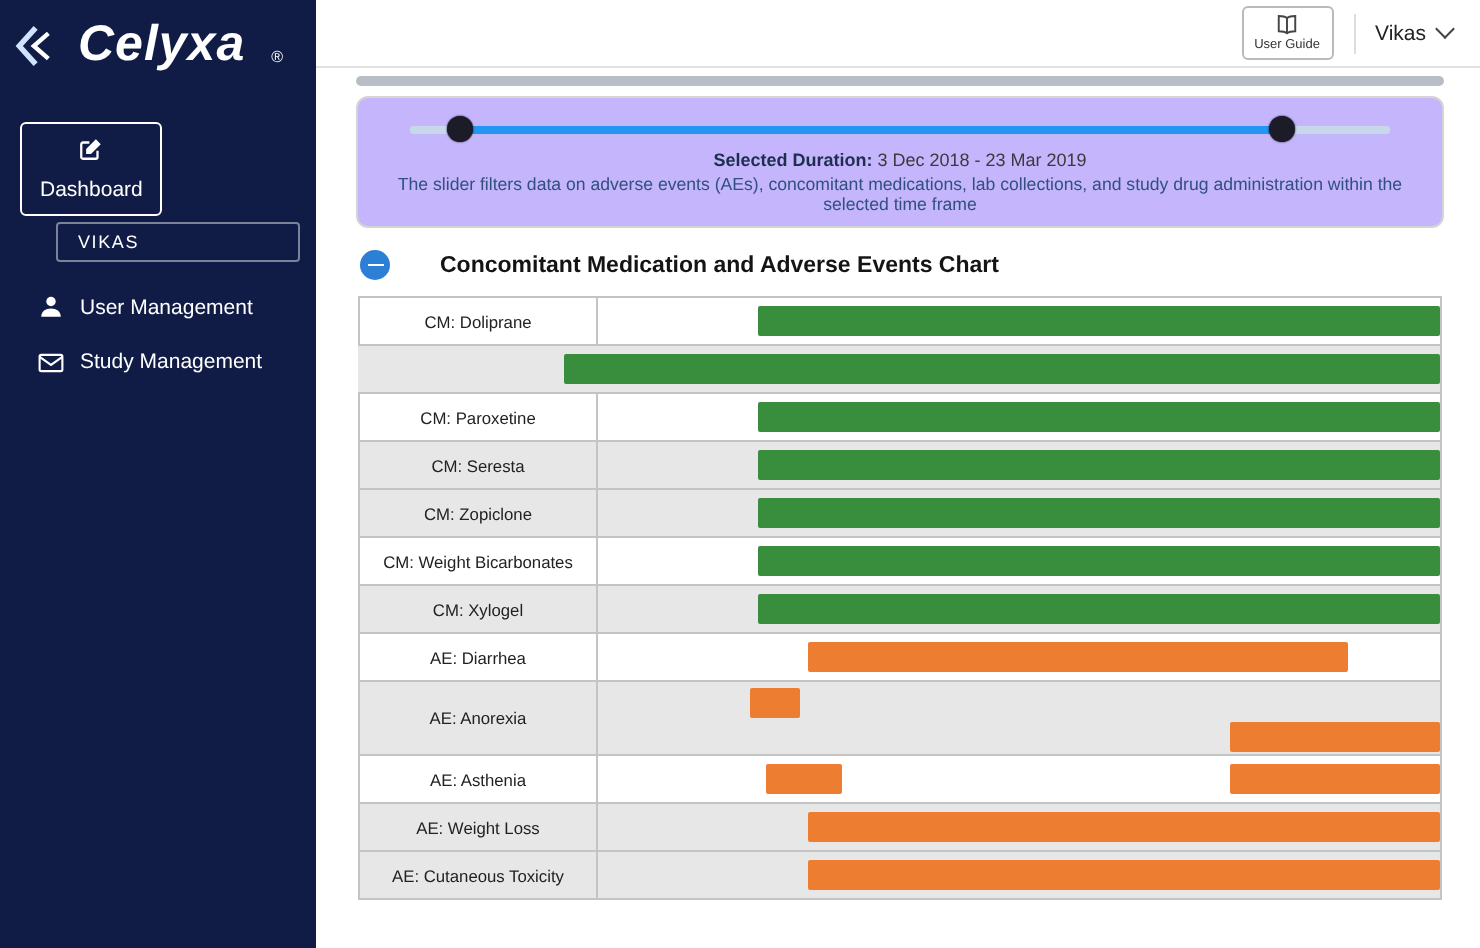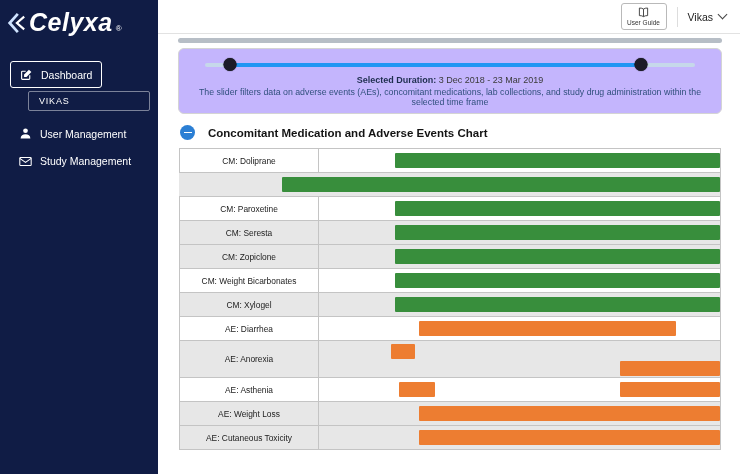--- a/index.html
+++ b/index.html
@@ -1,26 +1,26 @@
 <!DOCTYPE html>
 <html><head>
 <meta charset="utf-8">
 <style>
   html,body{margin:0;padding:0;width:740px;height:474px;overflow:hidden;
     font-family:"Liberation Sans",sans-serif;background:#fff;}
   .app{display:flex;width:740px;height:474px;}
 
   
   .sidebar{width:158px;flex-shrink:0;background:#101c45;color:#fff;position:relative;}
-  .logo{display:flex;align-items:center;gap:3px;padding:8px 8px 10px 6px;cursor:pointer;text-align:center;}
+  .logo{display:flex;align-items:center;gap:13px;padding:8px 8px 10px 6px;cursor:pointer;text-align:center;}
   .logo-text{font-size:25px;font-weight:bold;font-style:italic;letter-spacing:0.5px;}
   .logo-reg{font-size:8px;align-self:flex-end;margin-bottom:4px;}
   .nav-item{display:flex;align-items:center;gap:8px;font-size:10.5px;padding:6px 9px;
     margin:3px 10px;cursor:pointer;white-space:nowrap;}
-  .nav-item.active{border:1px solid #fff;border-radius:3px;width:fit-content;margin-top:14px;}
+  .nav-item.active{border:1px solid #fff;border-radius:3px;width:fit-content;margin-top:14px;flex-direction:column;}
   .nav-sub{margin:2px 8px 10px 28px;border:1px solid rgba(255,255,255,0.45);border-radius:2px;
     padding:4px 10px;font-size:9px;letter-spacing:0.8px;cursor:pointer;}
   .nav-icon{display:flex;align-items:center;}
 
   
   .main{flex:1;display:flex;flex-direction:column;min-width:0;}
   .topbar{height:33px;background:#fff;border-bottom:1px solid #e2e2e2;display:flex;
     align-items:center;justify-content:flex-end;gap:10px;padding-right:10px;flex-shrink:0;}
   .user-guide-btn{width:46px;height:27px;border:1px solid #b9b9b9;border-radius:3px;background:#fff;
     display:flex;flex-direction:column;align-items:center;justify-content:center;gap:1px;
@@ -39,34 +39,34 @@
   .slider{position:relative;height:15px;margin:1px 8px 3px;}
   .slider-track{position:absolute;left:0;right:0;top:6px;height:4px;background:#c6d8ea;border-radius:2px;}
   .slider-range{position:absolute;top:6px;height:4px;background:#2196f3;border-radius:2px;}
   .slider-handle{position:absolute;top:1px;width:13px;height:13px;background:#1c1c28;
     border-radius:50%;transform:translateX(-50%);cursor:grab;box-shadow:0 0 1px #000;}
   .duration{text-align:center;font-size:9px;color:#3a3a3a;margin-top:3px;}
   .duration b{color:#1e2e4f;}
   .desc{text-align:center;font-size:8.8px;color:#31507d;margin-top:2px;}
 
   
-  .section-header{display:flex;align-items:center;gap:13px;margin:11px 2px 8px;}
+  .section-header{display:flex;align-items:center;gap:25px;margin:11px 2px 8px;}
   .collapse{width:15px;height:15px;border-radius:50%;background:#2b7fd4;position:relative;
     cursor:pointer;flex-shrink:0;}
   .collapse::after{content:"";position:absolute;left:3.5px;top:6.6px;width:8px;height:1.8px;background:#fff;}
   .section-title{font-weight:bold;font-size:11.5px;color:#141414;}
 
   
   .chart{border-top:1px solid #c4c4c4;margin:0 1px;}
   .crow{display:flex;height:23px;border-bottom:1px solid #c4c4c4;background:#fff;}
   .crow.gray{background:#e7e7e7;}
   .crow.tall{height:36px;}
   .clabel{width:118px;flex-shrink:0;border-left:1px solid #c4c4c4;border-right:1px solid #c4c4c4;
     display:flex;align-items:center;justify-content:center;font-size:8.4px;color:#222;
-    text-align:center;padding:0 10px;overflow:hidden;white-space:nowrap;}
+    text-align:center;padding:0 0;overflow:hidden;white-space:nowrap;}
   .carea{flex:1;position:relative;border-right:1px solid #c4c4c4;overflow:hidden;}
   .bar{position:absolute;height:15px;top:4px;border-radius:1px;cursor:pointer;}
 </style>
 </head>
 <body>
 
 <div class="app">
 
   <aside class="sidebar">
     <div class="logo">

